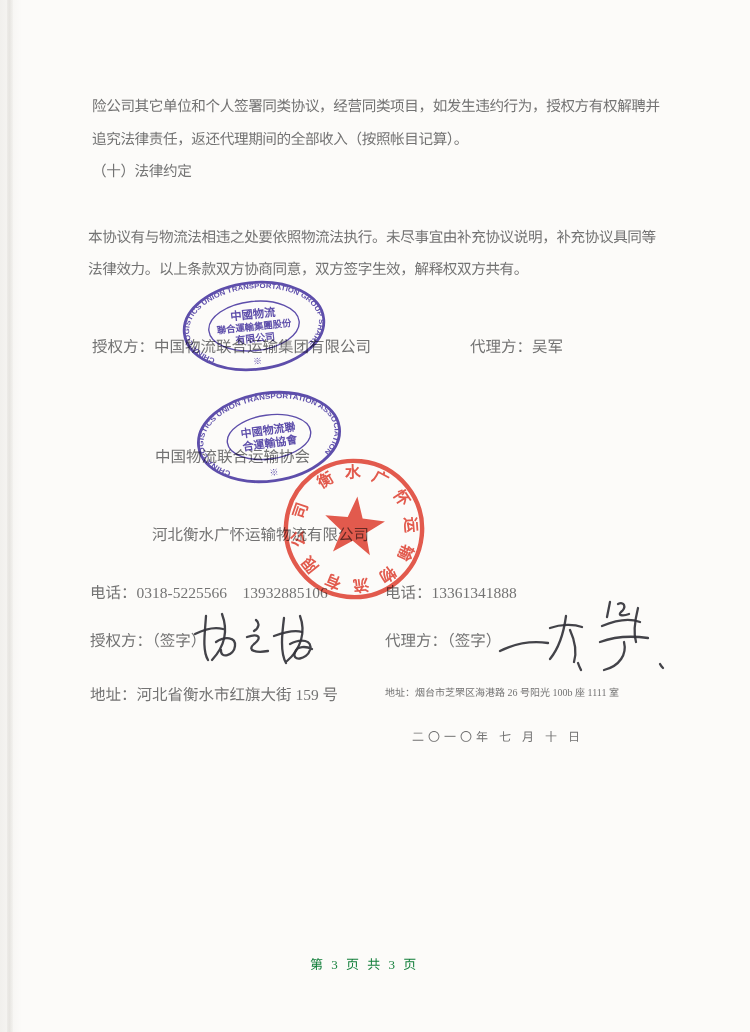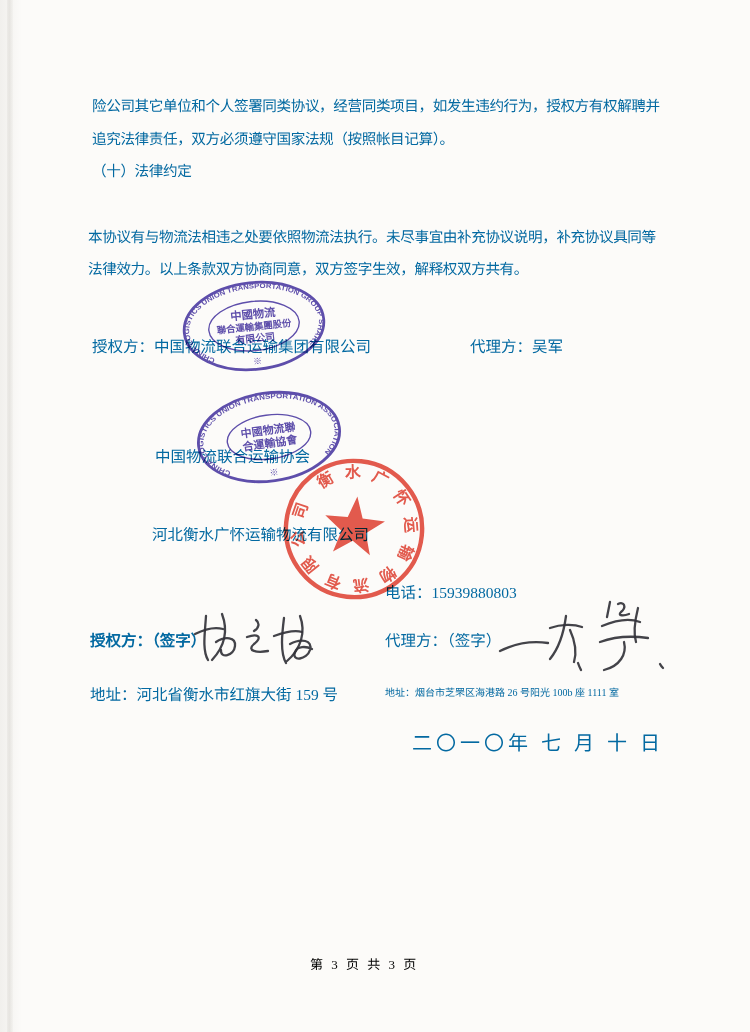--- a/index.html
+++ b/index.html
@@ -20,26 +20,26 @@
   }
   .edge-shadow{
     position:absolute;left:0;top:0;width:22px;height:1032px;
     background:linear-gradient(to right, rgba(190,186,180,.18), rgba(255,255,255,0));
   }
   .tline{
     position:absolute;
     white-space:nowrap;
     font-size:14.6px;
     letter-spacing:-0.4px;
-    color:#0369a1;
+    color:#737373;
   }
   .mid{font-size:15.5px;letter-spacing:0;}
   .small-right{font-size:10px;}
-  .date-line{font-size:20px;letter-spacing:4px;}
-  .footer-line{font-size:13px;letter-spacing:2.5px;color:#000000;}
+  .date-line{font-size:12px;letter-spacing:4px;}
+  .footer-line{font-size:13px;letter-spacing:2.5px;color:#15803d;}
   .stamp{
     position:absolute;
     mix-blend-mode:multiply;
     opacity:.9;
   }
   .sig{
     position:absolute;
     mix-blend-mode:multiply;
   }
   .sig path{
@@ -50,32 +50,33 @@
   .cjk-stamp-text{font-family:"Liberation Serif", serif;font-weight:bold;}
 </style>
 </head>
 <body>
 
 <div class="page">
   <div class="crease"></div>
   <div class="edge-shadow"></div>
 
   <div class="tline" style="left:92px;top:94px;">险公司其它单位和个人签署同类协议，经营同类项目，如发生违约行为，授权方有权解聘并</div>
-  <div class="tline" style="left:92px;top:127px;">追究法律责任，双方必须遵守国家法规（按照帐目记算）。</div>
+  <div class="tline" style="left:92px;top:127px;">追究法律责任，返还代理期间的全部收入（按照帐目记算）。</div>
   <div class="tline" style="left:92px;top:159px;">（十）法律约定</div>
   <div class="tline" style="left:88px;top:225px;">本协议有与物流法相违之处要依照物流法执行。未尽事宜由补充协议说明，补充协议具同等</div>
   <div class="tline" style="left:88px;top:257px;">法律效力。以上条款双方协商同意，双方签字生效，解释权双方共有。</div>
 
   <div class="tline mid" style="left:92px;top:334px;">授权方：中国物流联合运输集团有限公司</div>
   <div class="tline mid" style="left:470px;top:334px;">代理方：吴军</div>
   <div class="tline mid" style="left:155px;top:444px;">中国物流联合运输协会</div>
   <div class="tline mid" style="left:152px;top:522px;">河北衡水广怀运输物流有限公司</div>
 
-  <div class="tline mid" style="left:385px;top:580px;">电话：15939880803</div>
-  <div class="tline mid" style="left:90px;top:628px;font-weight:bold;">授权方：（签字）</div>
+  <div class="tline mid" style="left:90px;top:580px;">电话：0318-5225566　13932885106</div>
+  <div class="tline mid" style="left:385px;top:580px;">电话：13361341888</div>
+  <div class="tline mid" style="left:90px;top:628px;">授权方：（签字）</div>
   <div class="tline mid" style="left:385px;top:628px;">代理方：（签字）</div>
   <div class="tline mid" style="left:90px;top:682px;">地址：河北省衡水市红旗大街 159 号</div>
   <div class="tline mid small-right" style="left:385px;top:684px;">地址：烟台市芝罘区海港路 26 号阳光 100b 座 1111 室</div>
 
   <div class="tline date-line" style="left:412px;top:727px;">二〇一〇年 七 月 十 日</div>
   <div class="tline footer-line" style="left:310px;top:954px;">第 3 页 共 3 页</div>
 
   <div class="stamp" style="left:180px;top:279px;width:148px;height:94px;transform:rotate(-6deg);">
     <svg width="148" height="94" viewBox="0 0 150 94">
       <defs>

